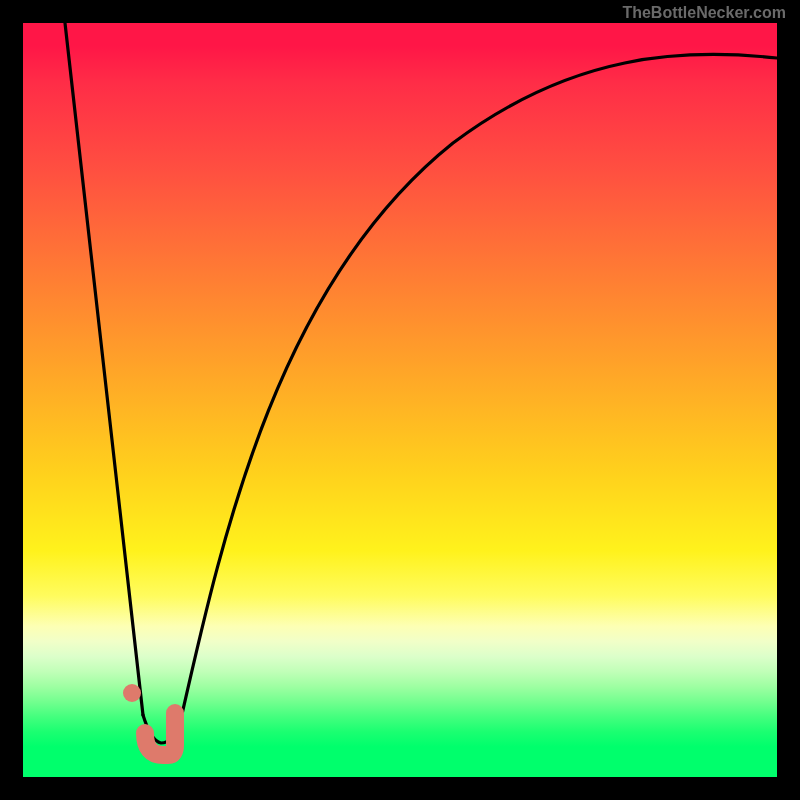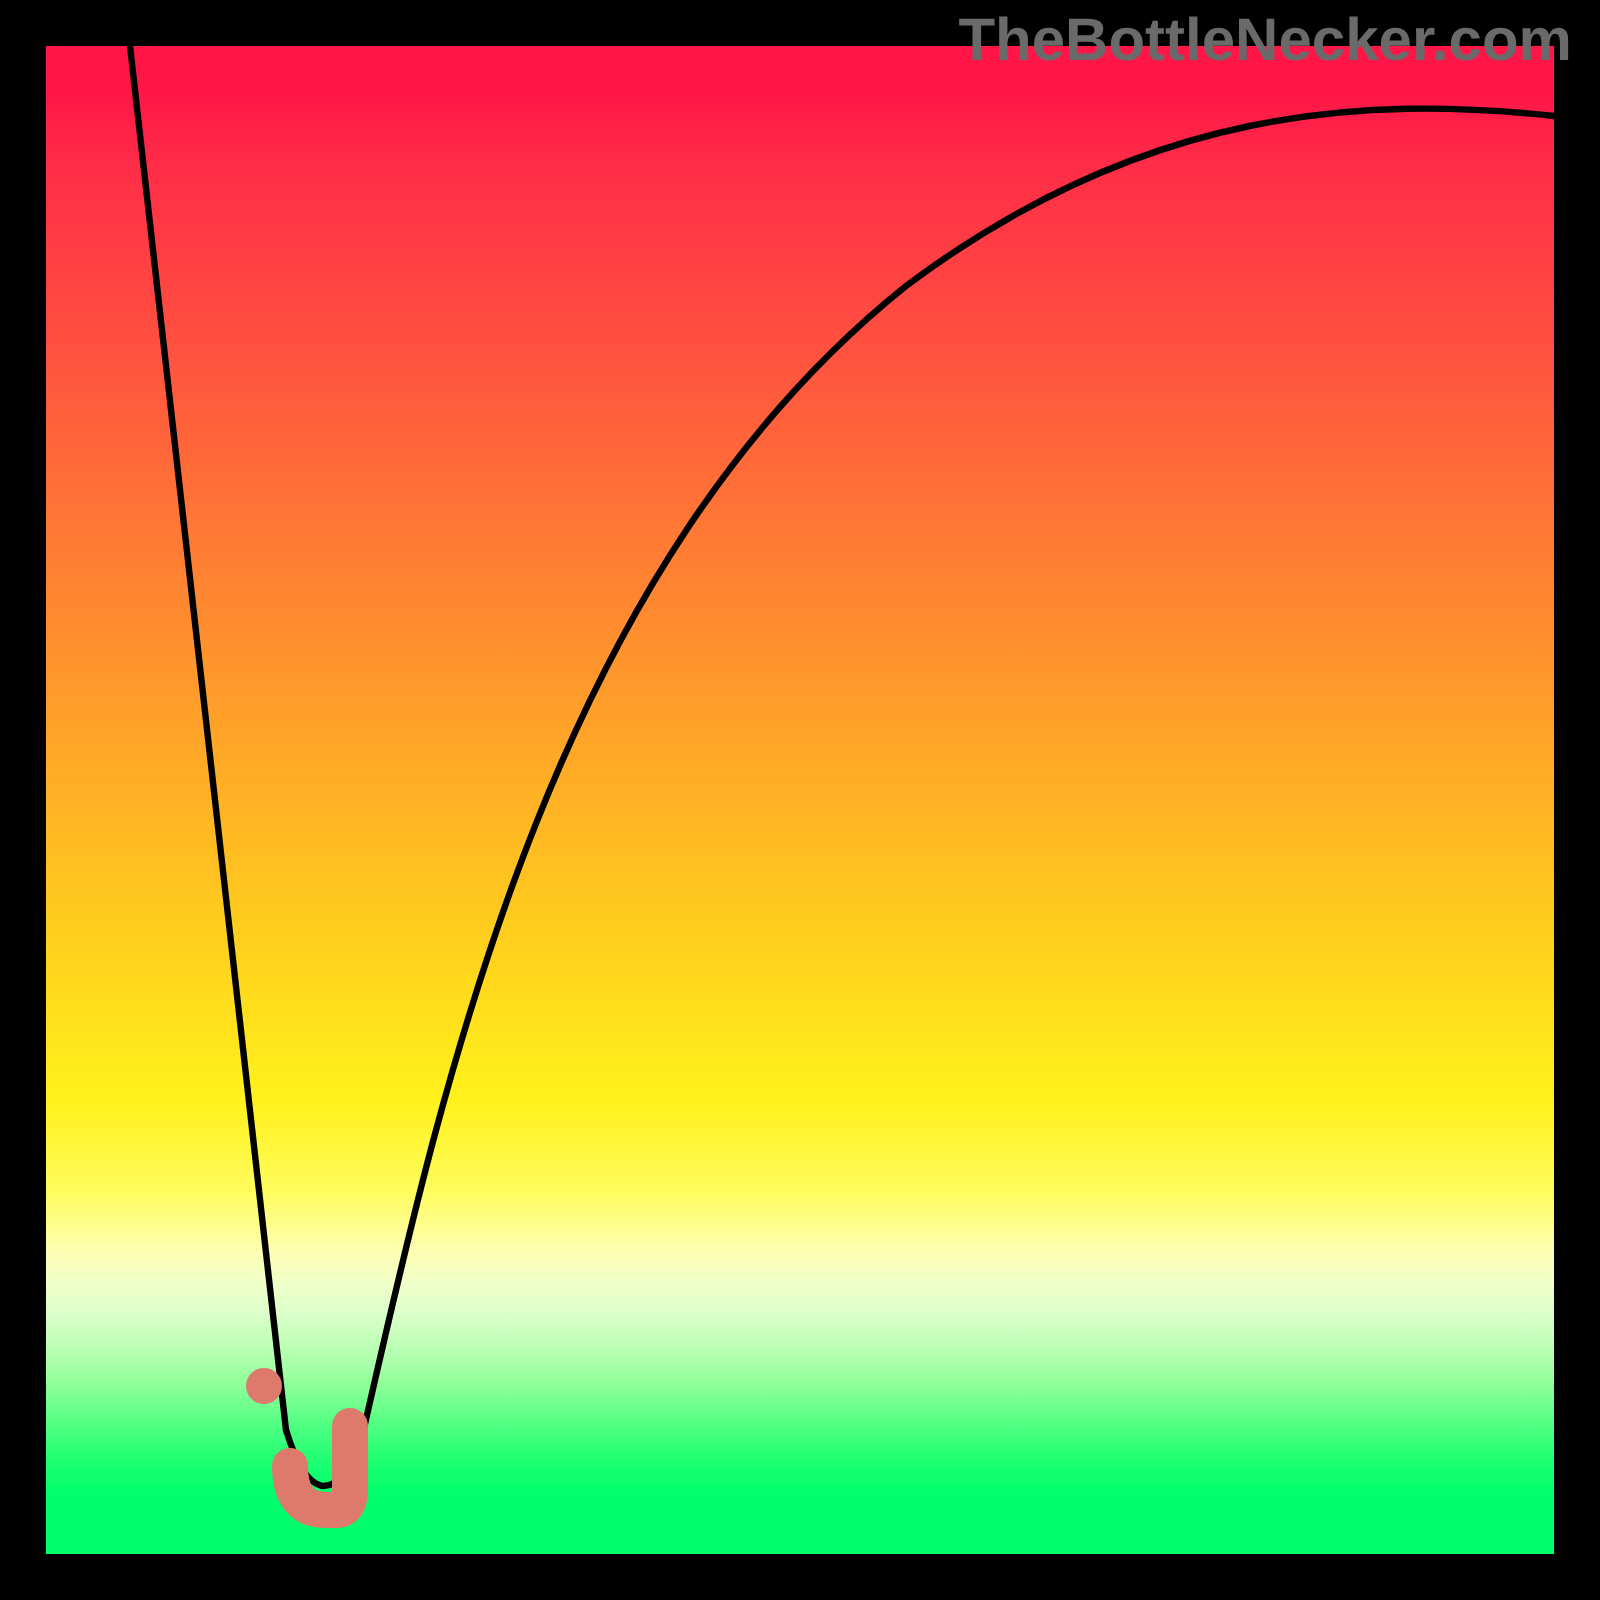--- a/index.html
+++ b/index.html
@@ -9,21 +9,21 @@
     height: 800px;
     background: #000;
     position: relative;
     overflow: hidden;
   }
   .watermark {
     position: absolute;
     top: 4px;
     right: 14px;
     font-family: Arial, sans-serif;
-    font-size: 30px;
+    font-size: 16px;
     font-weight: bold;
     color: #6a6a6a;
     z-index: 10;
   }
   .plot-area {
     position: absolute;
     left: 23px;
     top: 23px;
     width: 754px;
     height: 754px;

